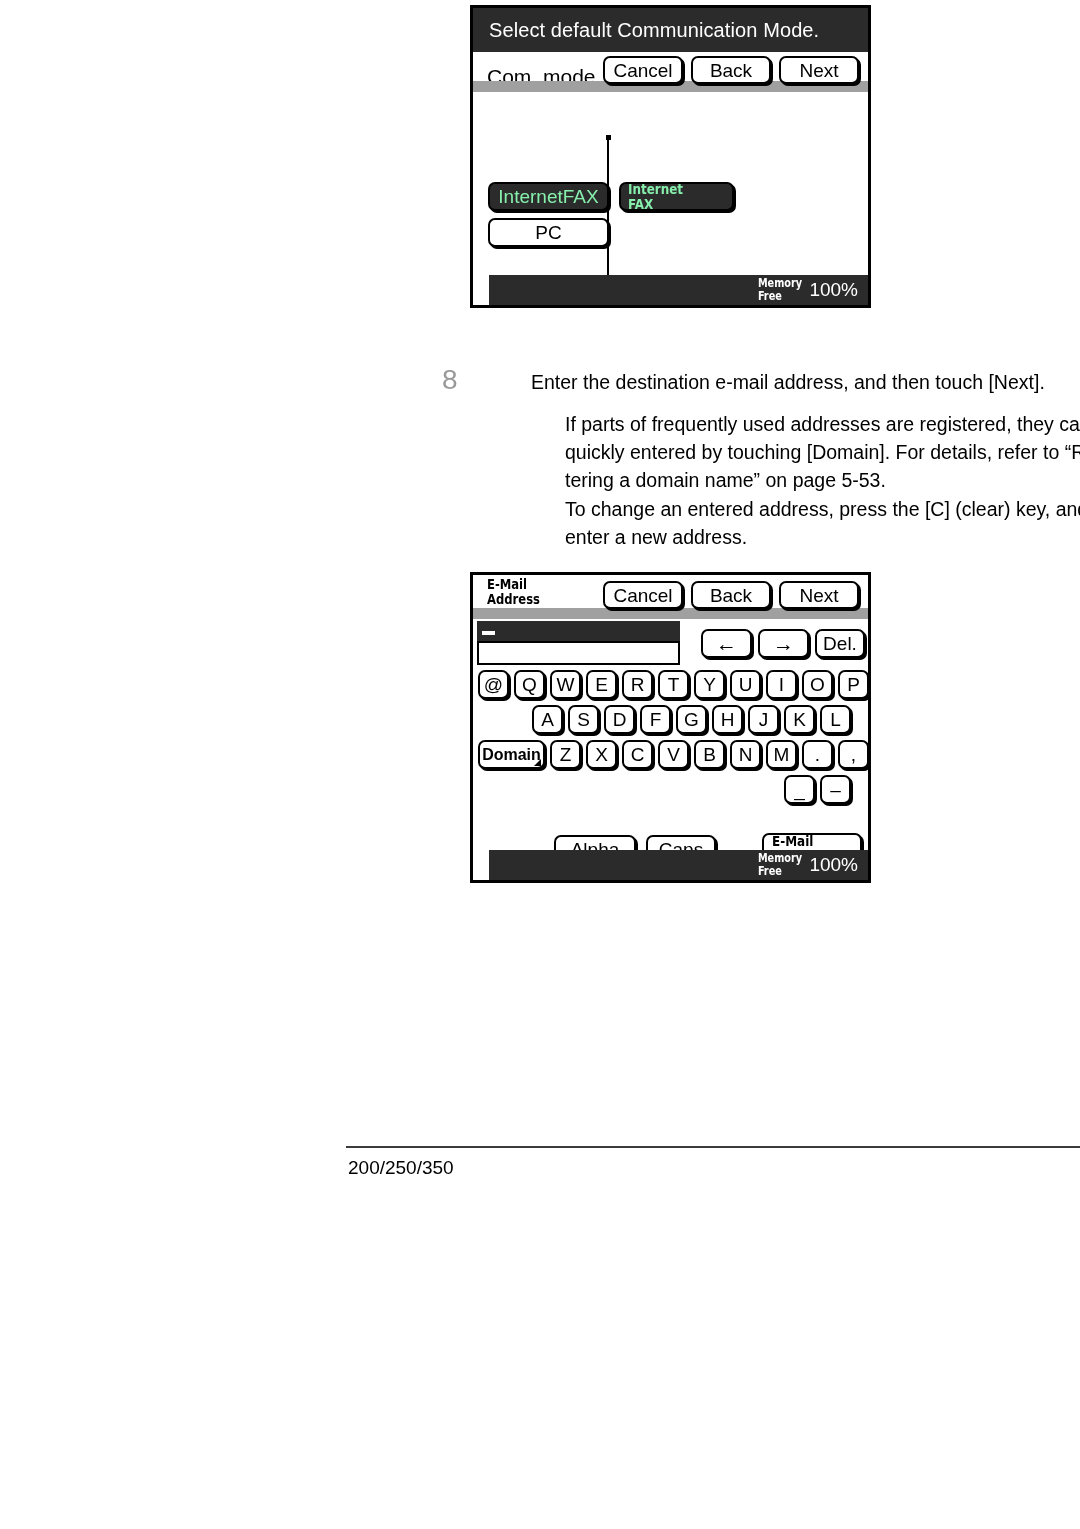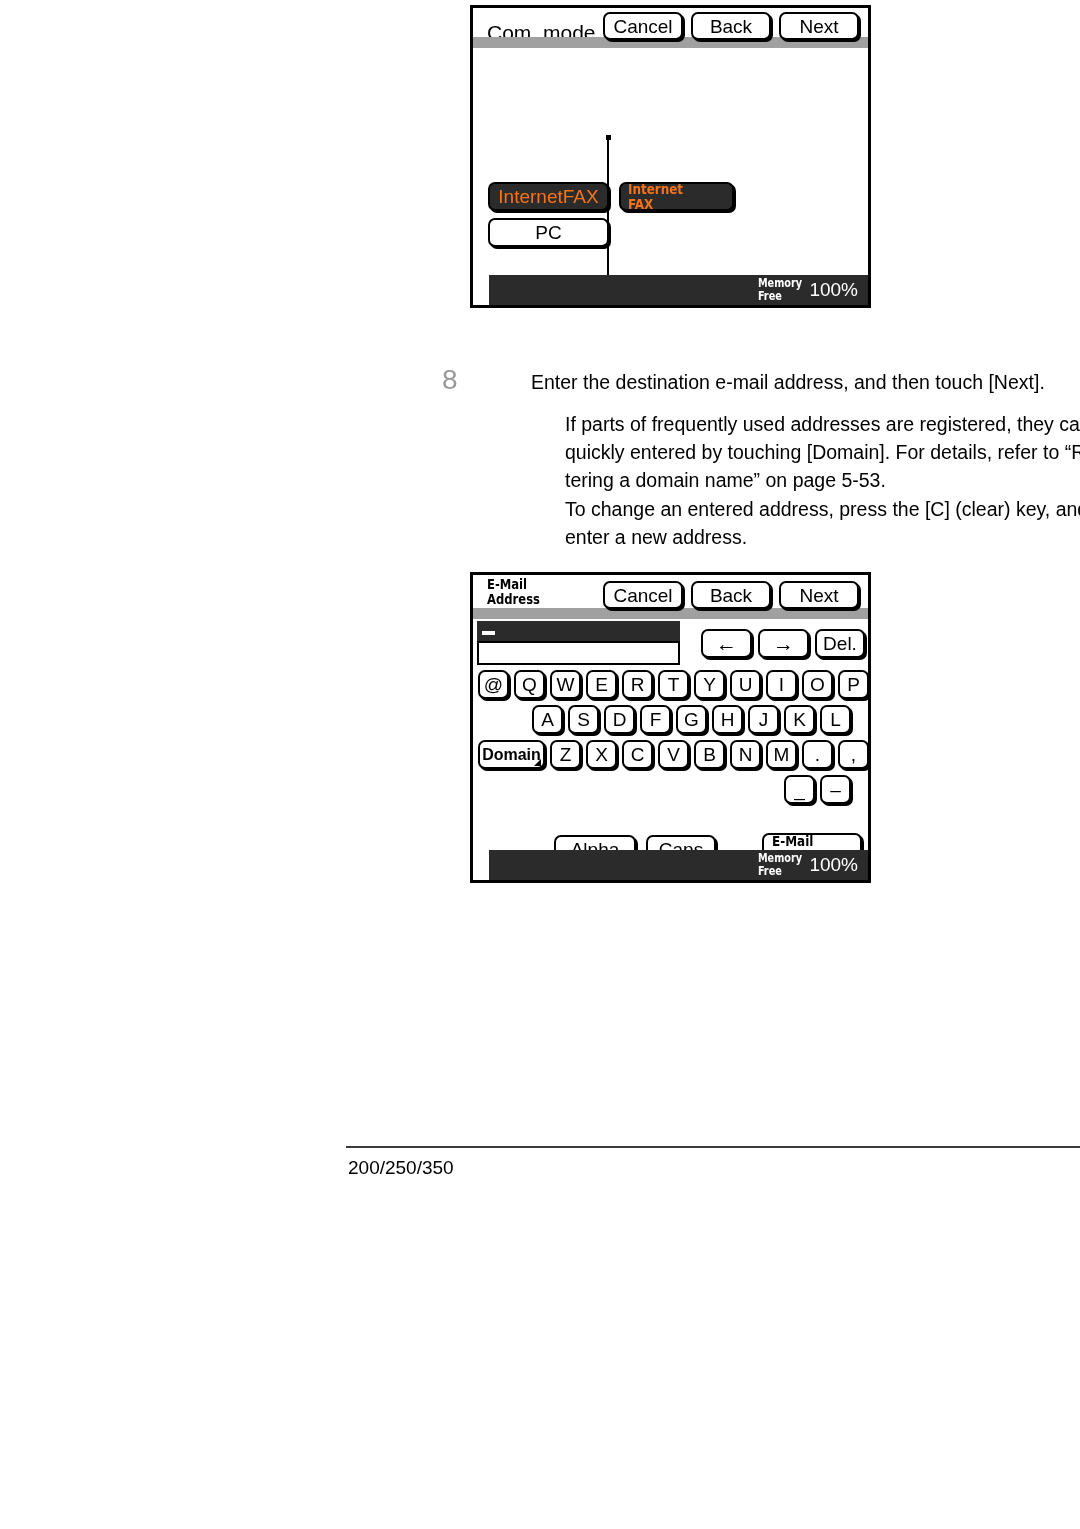--- a/index.html
+++ b/index.html
@@ -74,21 +74,21 @@
     display: flex;
     align-items: center;
     justify-content: center;
     font-size: 19px;
     line-height: 1;
     color: #000000;
     text-align: center;
   }
   .key.dark {
     background: #2b2b2b;
-    color: #f97316;
+    color: #86efac;
   }
   .key .kcap {
     display: block;
     pointer-events: none;
   }
   .key .kcap.cond {
     font-family: "DejaVu Sans Condensed", "Liberation Sans Narrow", "Liberation Sans", sans-serif;
     font-weight: bold;
     font-size: 14px;
     line-height: 15px;
@@ -179,20 +179,23 @@
   }
 
   
   .arrow-glyph { font-size: 21px; line-height: 1; }
 </style>
 </head>
 <body>
 
 <div class="lcd" id="panel1" style="left:470px; top:5px; width:401px; height:303px;">
 
+  <div class="lcd-titlebar">
+    <span>Select default Communication Mode.</span>
+  </div>
 
   <div class="lcd-navrow">
     <span class="screen-label">Com. mode</span>
     <div class="graystrip"></div>
     <div class="key" style="left:130px; top:4px; width:80px; height:28px;">
       <span class="kcap">Cancel</span>
     </div>
     <div class="key" style="left:218px; top:4px; width:80px; height:28px;">
       <span class="kcap">Back</span>
     </div>

